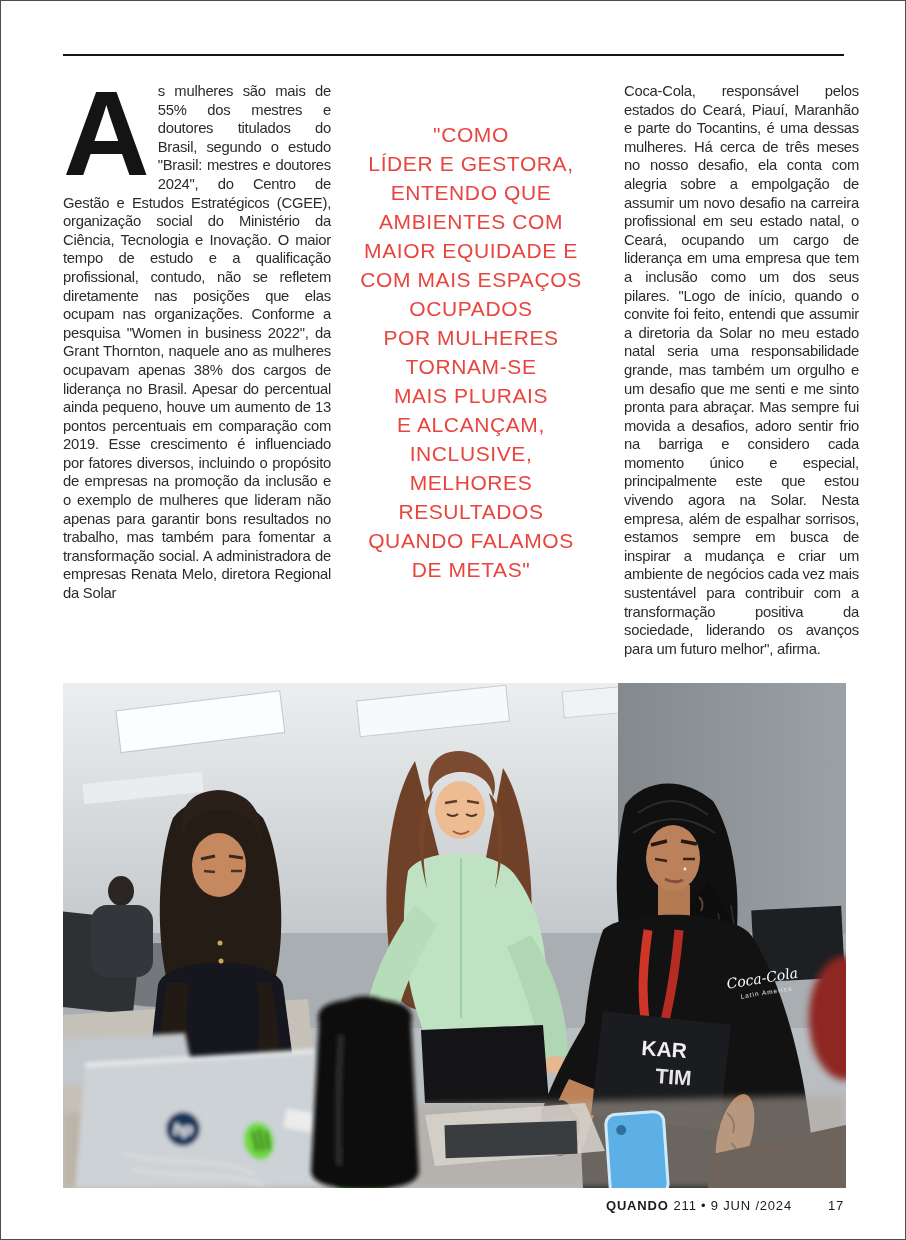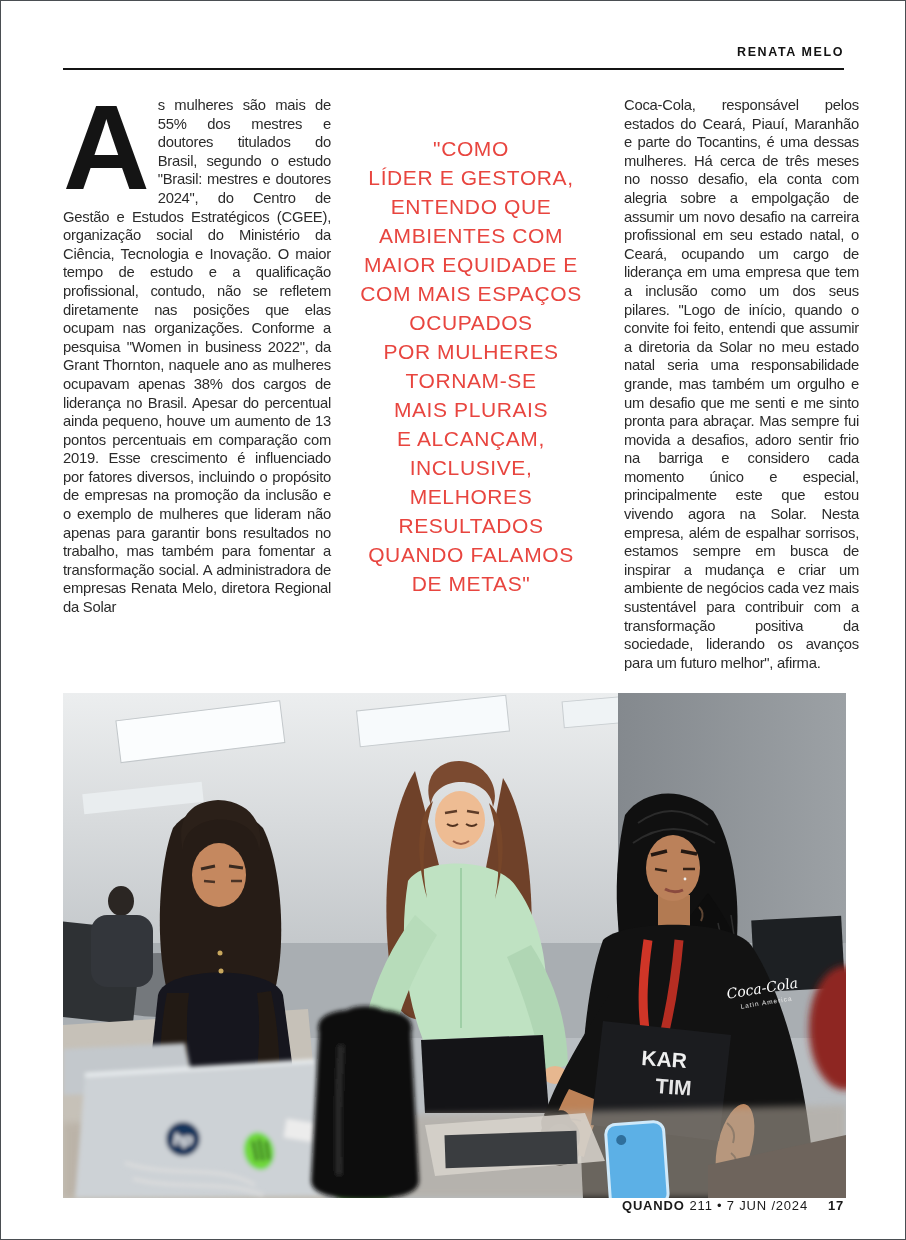--- a/index.html
+++ b/index.html
@@ -41,29 +41,28 @@
     overflow:hidden; background:#b9bec2;
   }
   .photo-wrap svg { display:block; width:100%; height:100%; }
 
   .footer {
     margin-top:auto; margin-bottom:26px; text-align:right;
     font-size:13px; letter-spacing:0.8px; color:#1a1a1a;
   }
   .footer .mag { font-weight:700; }
   .footer .issue { font-weight:400; margin-left:5px; }
-  .footer .pagenum { font-weight:700; margin-left:20px; }
+  .footer .pagenum { font-weight:400; margin-left:36px; }
 </style>
 </head>
 <body>
 
 <div class="page">
 
   <div class="header">
-    <span class="author">RENATA MELO</span>
     <div class="header-rule"></div>
   </div>
 
   <div class="columns">
     <div class="col col-1">
       <span class="dropcap">A</span><span>s mulheres são mais de 55% dos mestres e doutores titulados do Brasil, segundo o estudo "Brasil: mestres e doutores 2024", do Centro de Gestão e Estudos Estratégicos (CGEE), organização social do Ministério da Ciência, Tecnologia e Inovação. O maior tempo de estudo e a qualificação profissional, contudo, não se refletem diretamente nas posições que elas ocupam nas organizações. Conforme a pesquisa "Women in business 2022", da Grant Thornton, naquele ano as mulheres ocupavam apenas 38% dos cargos de liderança no Brasil. Apesar do percentual ainda pequeno, houve um aumento de 13 pontos percentuais em comparação com 2019. Esse crescimento é influenciado por fatores diversos, incluindo o propósito de empresas na promoção da inclusão e o exemplo de mulheres que lideram não apenas para garantir bons resultados no trabalho, mas também para fomentar a transformação social. A administradora de empresas Renata Melo, diretora Regional da Solar</span>
     </div>
     <div class="col-2">
       <div class="pull-quote">"COMO
 LÍDER E GESTORA,
@@ -231,16 +230,16 @@
       <g transform="rotate(-4 574 472)">
         <rect x="545" y="430" width="58" height="82" rx="10" fill="#5cb0e6" stroke="#cfe9fa" stroke-width="3"></rect>
         <circle cx="560" cy="446" r="5" fill="#2f6f9c"></circle>
       </g>
       <ellipse cx="782" cy="335" rx="36" ry="62" fill="#8e2620" filter="url(#blur2)"></ellipse>
       <polygon points="645,472 783,442 783,505 645,505" fill="#6e645c"></polygon>
     </svg>
   </div>
 
   <div class="footer">
-    <span class="mag">QUANDO</span><span class="issue">211 • 7 JUN /2024</span><span class="pagenum">17</span>
+    <span class="mag">QUANDO</span><span class="issue">211 • 9 JUN /2024</span><span class="pagenum">17</span>
   </div>
 
 </div>
 
 </body></html>

